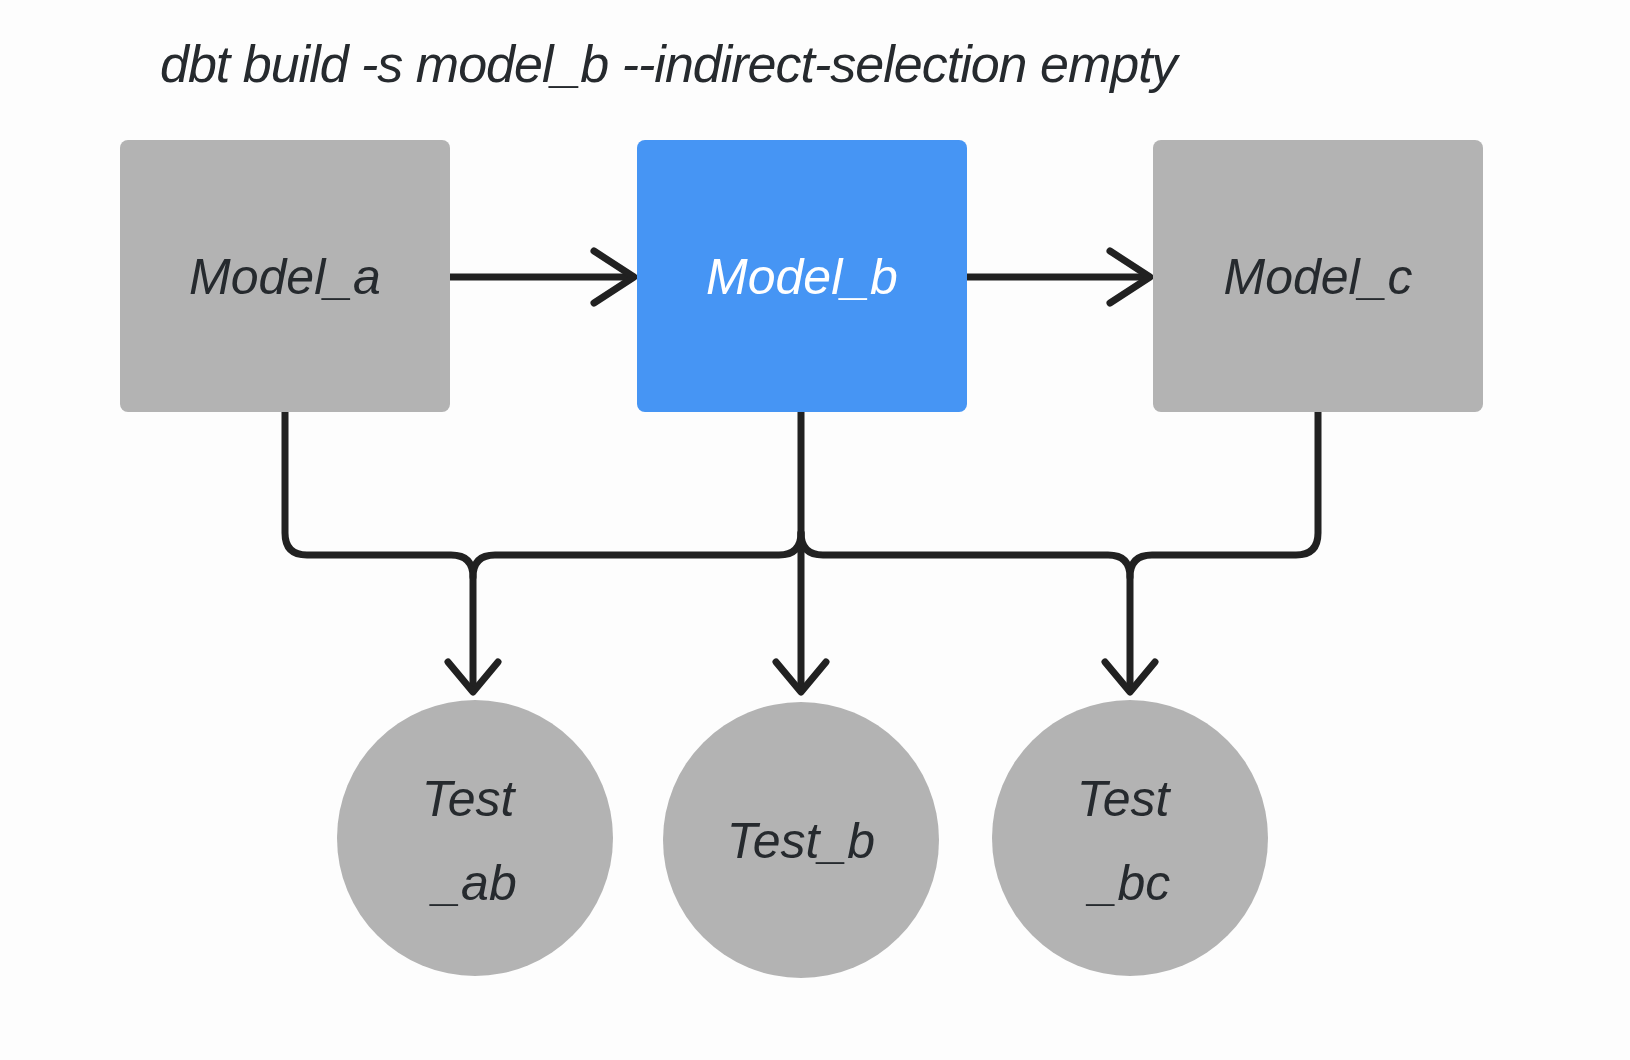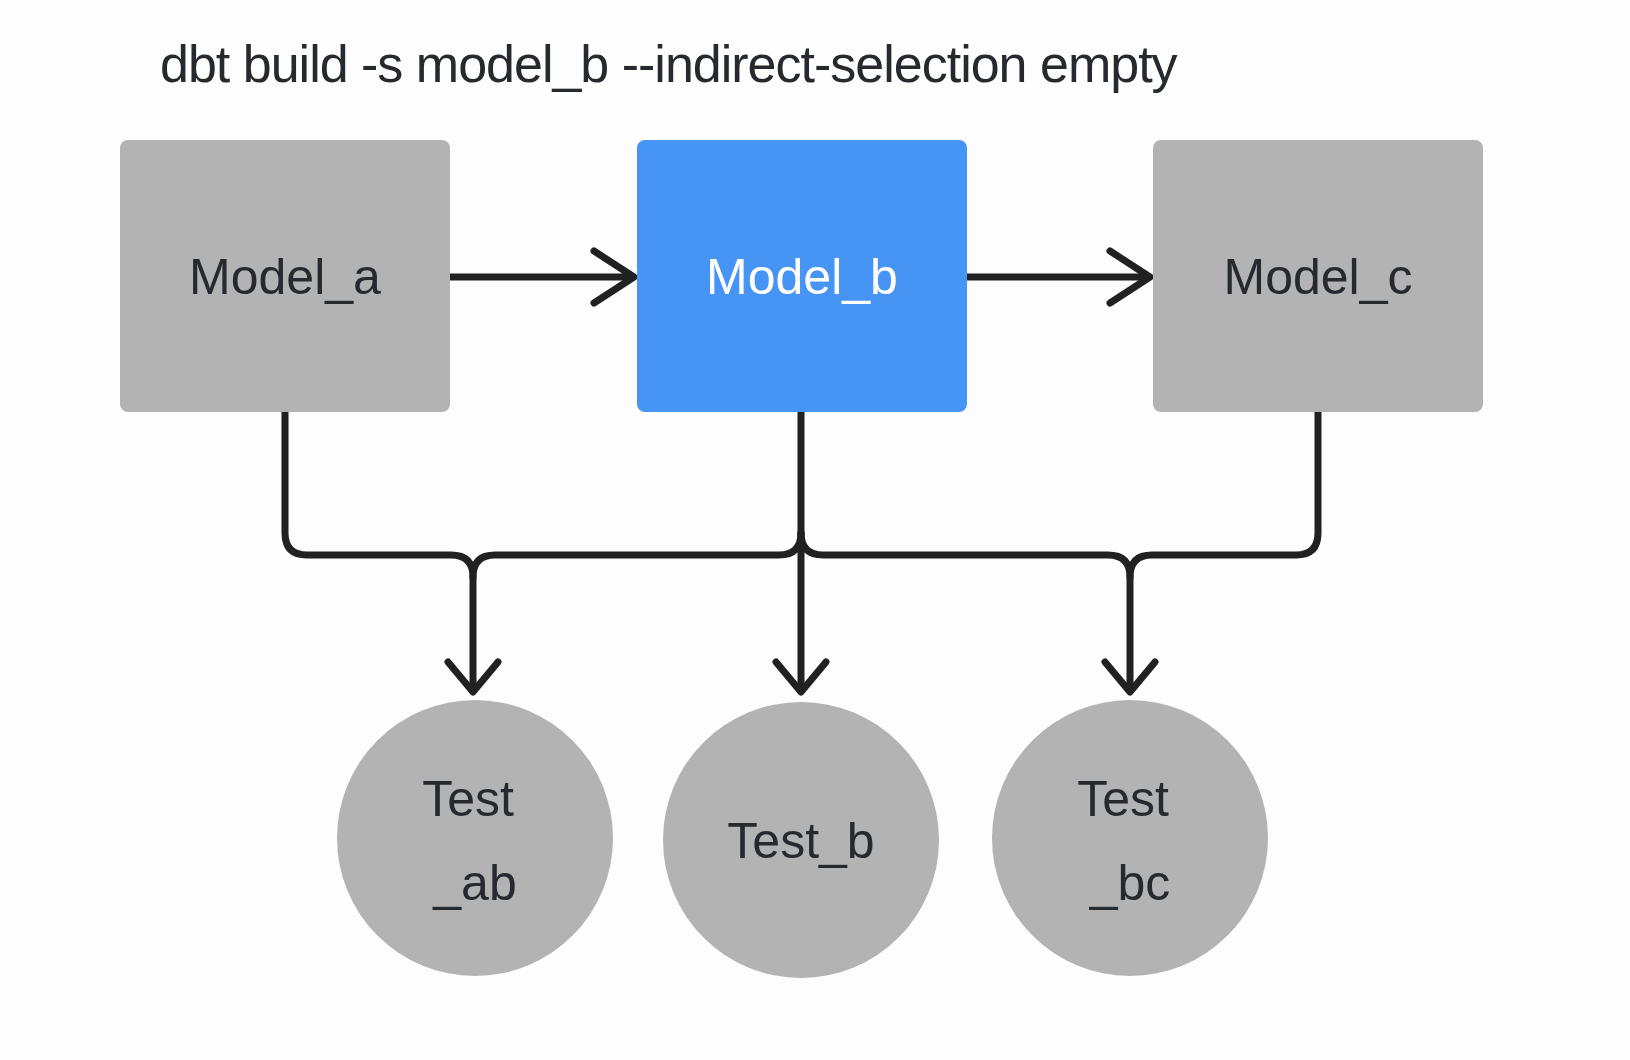--- a/index.html
+++ b/index.html
@@ -8,20 +8,21 @@
     width: 1630px;
     height: 1060px;
     overflow: hidden;
     background: var(--background, #fdfdfd);
     font-family: "Liberation Sans", "DejaVu Sans", sans-serif;
   }
   .canvas {
     position: relative;
     width: 1630px;
     height: 858px;
+    font-style: italic;
   }
   svg.dag {
     position: absolute;
     inset: 0;
     width: 1630px;
     height: 1060px;
     display: block;
   }
   .diagram-title {
     fill: var(--text-dark, #22262b);

